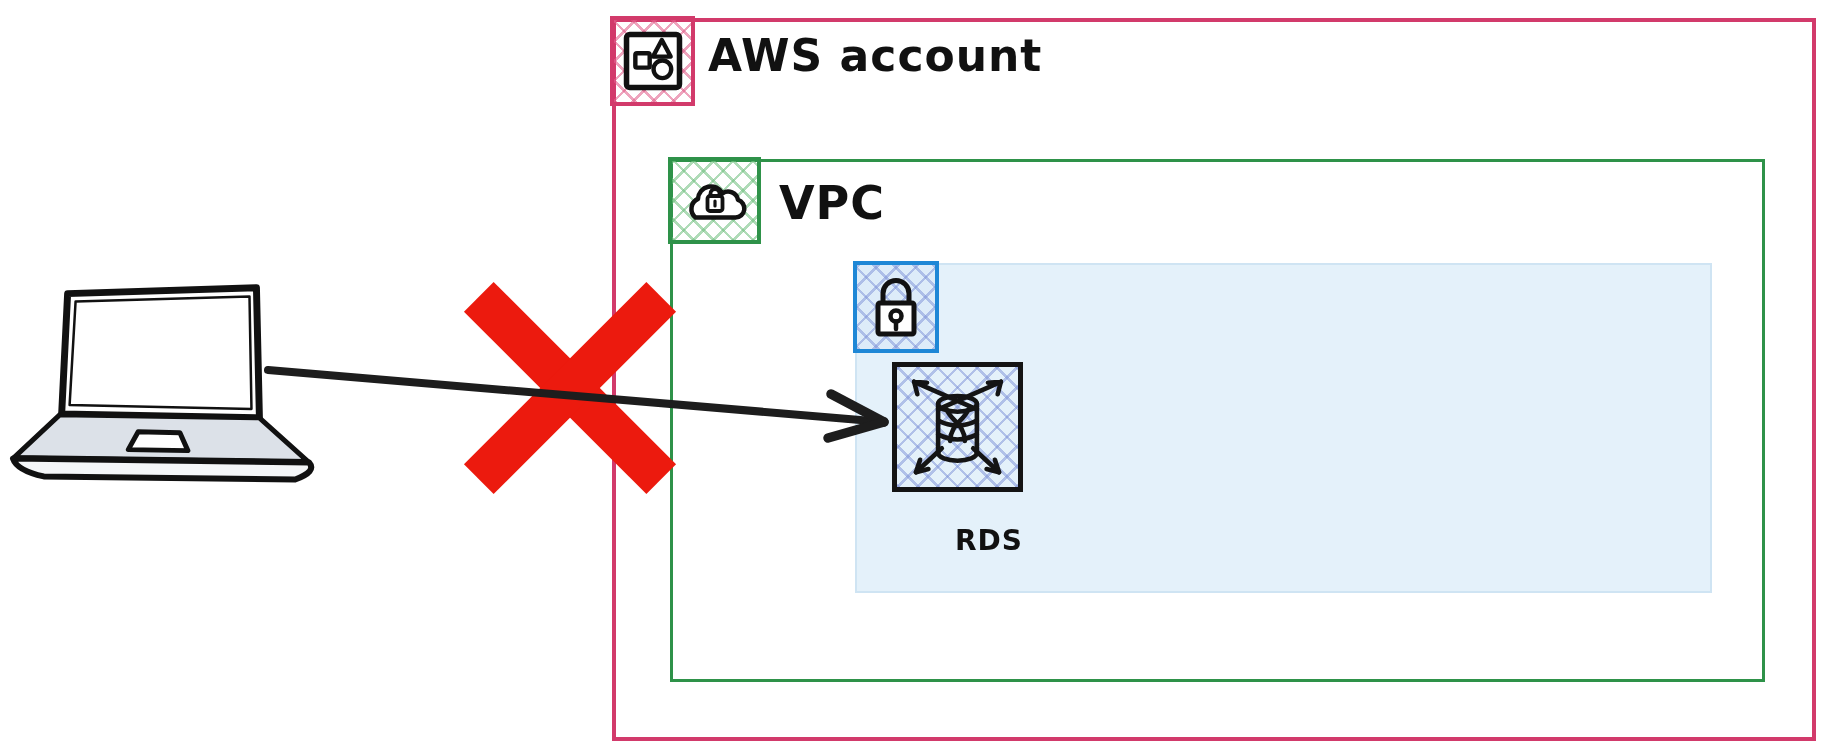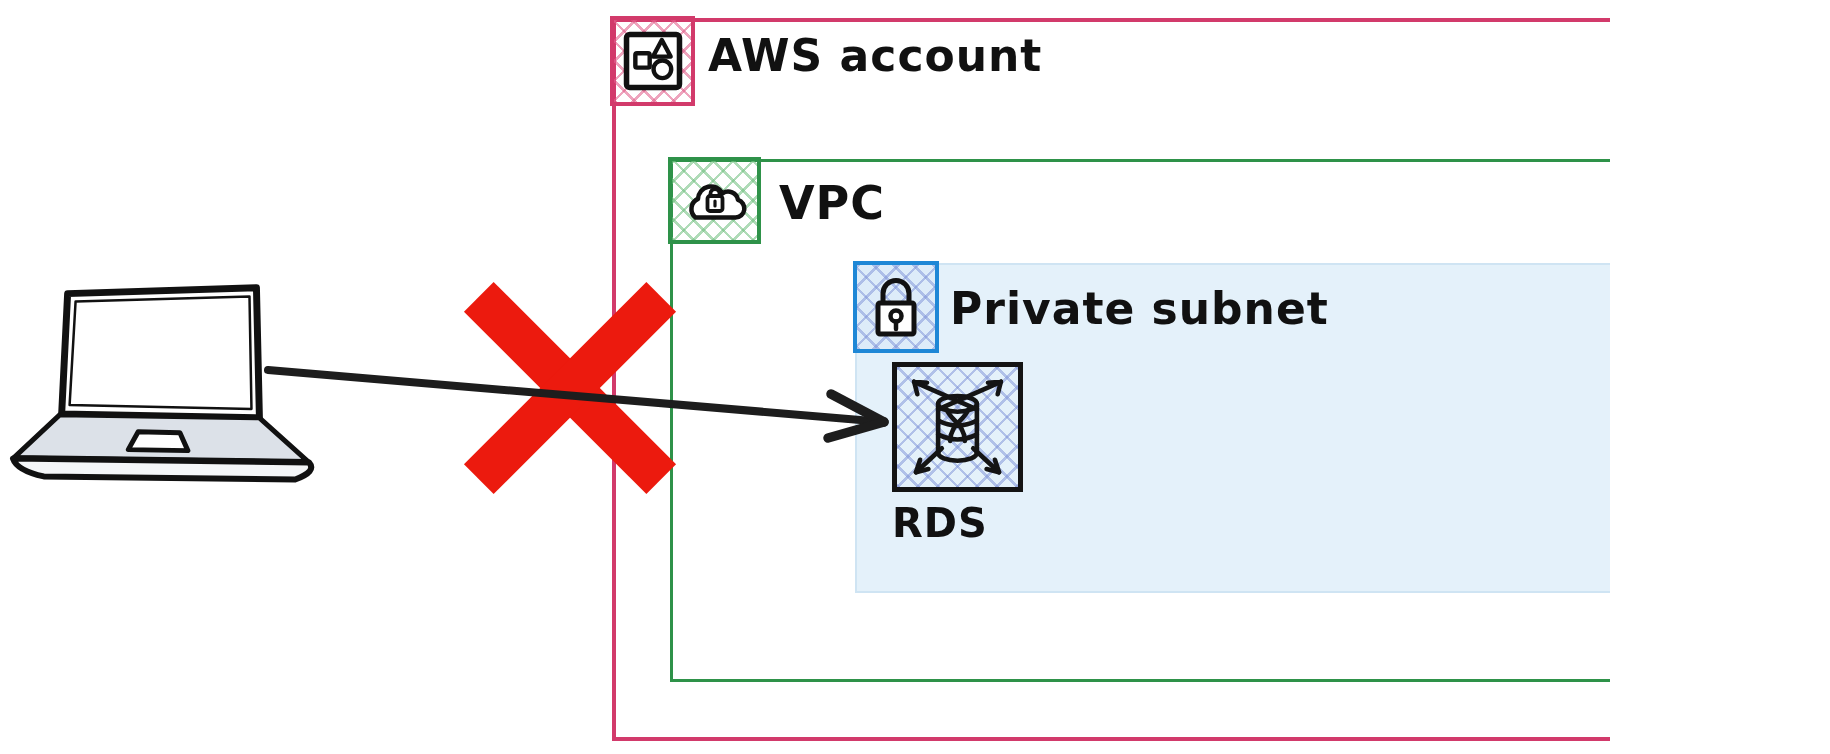--- a/index.html
+++ b/index.html
@@ -1,17 +1,17 @@
 <!DOCTYPE html>
 <html><head>
 <meta charset="utf-8">
 <style>
   html,body{margin:0;padding:0;background:#fff;}
   .canvas{
-    position:relative;width:1610px;height:754px;overflow:hidden;background:#fff;
+    position:relative;width:1830px;height:754px;overflow:hidden;background:#fff;
     font-family:"DejaVu Sans",sans-serif;color:#111;
   }
   .abs{position:absolute;}
 
   
   .box-aws{left:612px;top:18px;width:1196px;height:715px;border:4px solid #d23a6b;z-index:1;}
   .box-vpc{left:670px;top:159px;width:1089px;height:517px;border:3px solid #2e9249;z-index:1;}
   .box-subnet{left:855px;top:263px;width:857px;height:330px;background:#e4f1fa;border:2px solid #cfe4f3;box-sizing:border-box;z-index:1;}
 
   
@@ -28,21 +28,21 @@
   .box-rds{left:892px;top:362px;width:131px;height:130px;border:5px solid #141414;box-sizing:border-box;z-index:3;
     background-image:repeating-linear-gradient(45deg,rgba(125,145,215,.5) 0 2.5px,transparent 2.5px 14px),
                      repeating-linear-gradient(135deg,rgba(125,145,215,.5) 0 2.5px,transparent 2.5px 14px);
     display:flex;align-items:center;justify-content:center;}
 
   
   .lbl{z-index:4;font-weight:700;letter-spacing:1px;white-space:nowrap;}
   .lbl-aws{left:708px;top:30px;font-size:44px;}
   .lbl-vpc{left:779px;top:176px;font-size:46px;}
   .lbl-subnet{left:950px;top:283px;font-size:44px;}
-  .lbl-rds{left:892px;top:500px;width:131px;text-align:left;font-size:40px;z-index:4;}
+  .lbl-rds{left:892px;top:524px;width:131px;text-align:right;font-size:28px;z-index:4;}
 
   
   .xbar{left:441px;top:367px;width:258px;height:42px;background:#ec1a0e;z-index:5;}
   .xbar.a{transform:rotate(45deg);}
   .xbar.b{transform:rotate(-45deg);}
 
   
   .arrow-svg{left:262px;top:352px;z-index:6;}
   .laptop-svg{left:8px;top:283px;z-index:2;}
 </style>
@@ -84,21 +84,20 @@
   <div class="abs chip chip-lock">
     <svg width="58" height="66" viewBox="0 0 58 66">
       <g fill="none" stroke="#111" stroke-linejoin="round" stroke-linecap="round">
         <path d="M16 30 V19.5 a13 13 0 0 1 26 0 V30" stroke-width="5"></path>
         <rect x="11" y="29" width="36" height="31" rx="2" stroke-width="5" fill="#fff"></rect>
         <circle cx="29" cy="42" r="5.5" stroke-width="4.5"></circle>
         <path d="M29 47.5 V55" stroke-width="4.5"></path>
       </g>
     </svg>
   </div>
-  <div class="abs lbl lbl-subnet">Private subnet</div>
 
   <div class="abs box-rds">
     <svg width="121" height="120" viewBox="0 0 130 130">
       <g fill="none" stroke="#141414" stroke-width="5" stroke-linecap="round" stroke-linejoin="round">
 
         <ellipse cx="65" cy="40" rx="21" ry="8.5"></ellipse>
         <path d="M44 40 V93"></path>
         <path d="M86 40 V93"></path>
         <path d="M44 93 a21 8.5 0 0 0 42 0"></path>
         <path d="M44 58 q21 11 42 0"></path>

